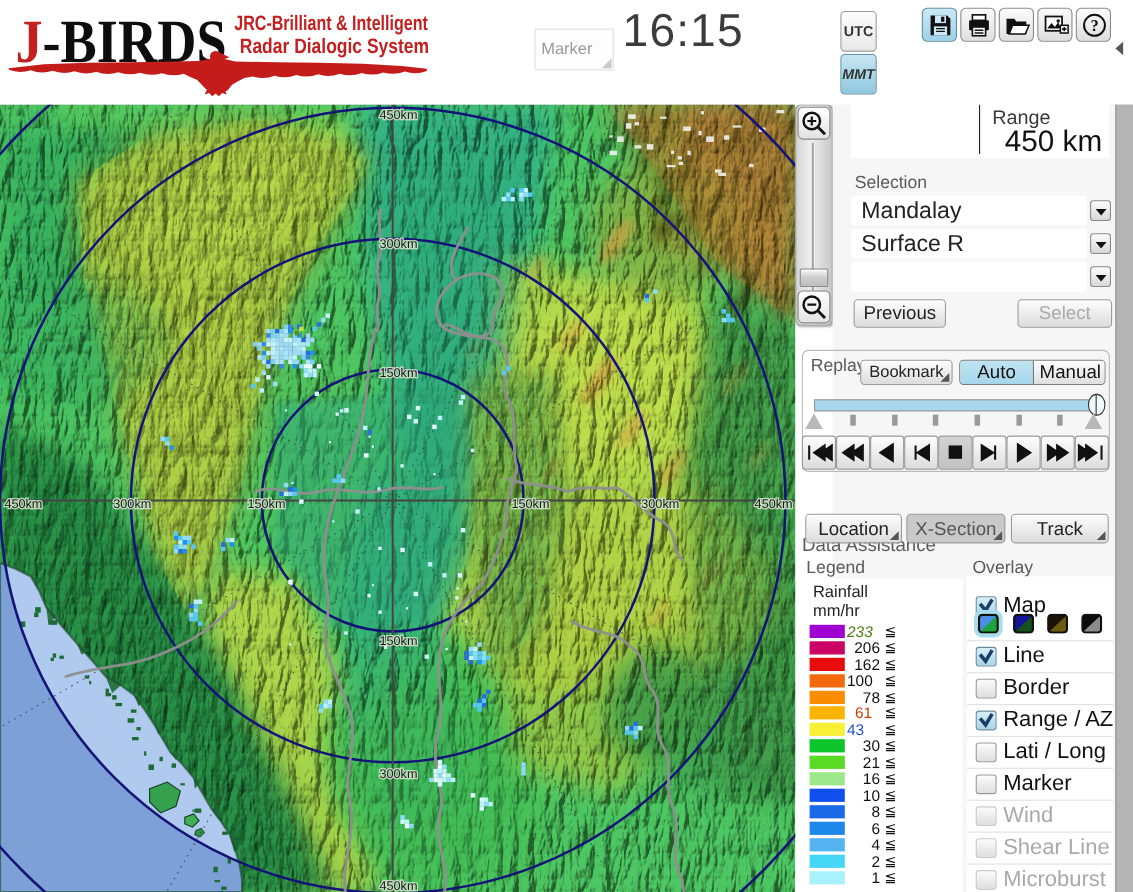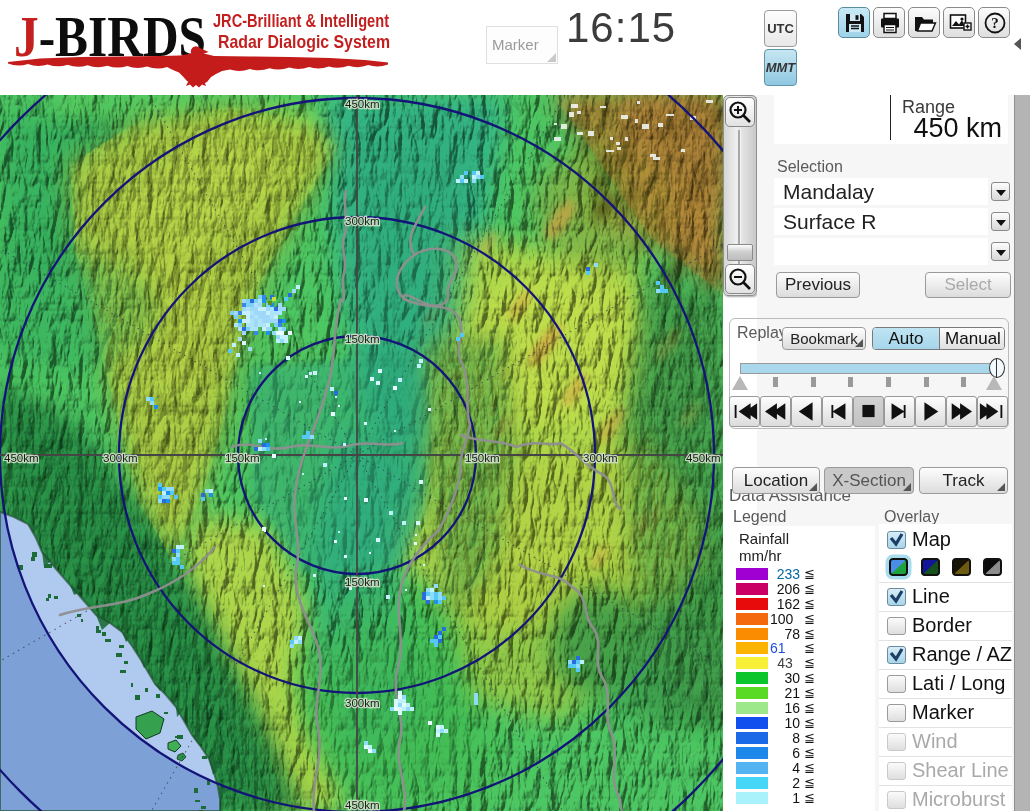--- a/index.html
+++ b/index.html
@@ -784,39 +784,39 @@
     <div class="btn fold" style="left:-25px;top:467px;width:88px;height:27px;line-height:25px;">Location</div>
     <div class="btn fold" style="left:67px;top:467px;width:90px;height:27px;line-height:25px;background:#c9c9c9;color:#555;">X-Section</div>
     <div class="btn fold" style="left:162px;top:467px;width:89px;height:27px;line-height:25px;">Track</div>
 
     <div class="lab" style="position:absolute;left:-24px;top:508px;">Legend</div>
     <div class="lab" style="position:absolute;left:127px;top:508px;">Overlay</div>
     <div class="white" style="left:-28px;top:526px;width:146px;height:285px;"></div>
     <div style="position:absolute;left:-18px;top:530px;font-size:15px;color:#222;">Rainfall<br>mm/hr</div>
     <div id="legend" style="position:absolute;left:-21px;top:568px;width:100px;">
         <div style="position:absolute;left:0;top:0px;width:32px;height:12px;background:#a000d2;"></div>
-        <div style="position:absolute;left:34px;top:-2px;width:30px;text-align:right;font-size:14px;color:#0369a1;">233</div>
+        <div style="position:absolute;left:34px;top:-2px;width:30px;text-align:left;font-size:14px;color:#4d7c0f;font-style:italic;">233</div>
         <div style="position:absolute;left:68px;top:-2px;font-size:13px;color:#111;">≦</div>
         <div style="position:absolute;left:0;top:15px;width:32px;height:12px;background:#cb0064;"></div>
         <div style="position:absolute;left:34px;top:13px;width:30px;text-align:right;font-size:14px;color:#111;">206</div>
         <div style="position:absolute;left:68px;top:13px;font-size:13px;color:#111;">≦</div>
         <div style="position:absolute;left:0;top:30px;width:32px;height:12px;background:#e80b0b;"></div>
         <div style="position:absolute;left:34px;top:28px;width:30px;text-align:right;font-size:14px;color:#111;">162</div>
         <div style="position:absolute;left:68px;top:28px;font-size:13px;color:#111;">≦</div>
         <div style="position:absolute;left:0;top:45px;width:32px;height:12px;background:#f5690e;"></div>
         <div style="position:absolute;left:34px;top:43px;width:30px;text-align:left;font-size:14px;color:#111;">100</div>
         <div style="position:absolute;left:68px;top:43px;font-size:13px;color:#111;">≦</div>
         <div style="position:absolute;left:0;top:60px;width:32px;height:12px;background:#f98c00;"></div>
         <div style="position:absolute;left:34px;top:58px;width:30px;text-align:right;font-size:14px;color:#111;">78</div>
         <div style="position:absolute;left:68px;top:58px;font-size:13px;color:#111;">≦</div>
         <div style="position:absolute;left:0;top:74px;width:32px;height:12px;background:#fcb300;"></div>
-        <div style="position:absolute;left:34px;top:72px;width:30px;text-align:left;font-size:14px;color:#1d4ed8;">61</div>
+        <div style="position:absolute;left:34px;top:72px;width:30px;text-align:center;font-size:14px;color:#c2410c;">61</div>
         <div style="position:absolute;left:68px;top:72px;font-size:13px;color:#111;">≦</div>
         <div style="position:absolute;left:0;top:89px;width:32px;height:12px;background:#f8ef37;"></div>
-        <div style="position:absolute;left:34px;top:87px;width:30px;text-align:center;font-size:14px;color:#404040;">43</div>
+        <div style="position:absolute;left:34px;top:87px;width:30px;text-align:left;font-size:14px;color:#1d4ed8;">43</div>
         <div style="position:absolute;left:68px;top:87px;font-size:13px;color:#111;">≦</div>
         <div style="position:absolute;left:0;top:104px;width:32px;height:12px;background:#0cc42c;"></div>
         <div style="position:absolute;left:34px;top:102px;width:30px;text-align:right;font-size:14px;color:#111;">30</div>
         <div style="position:absolute;left:68px;top:102px;font-size:13px;color:#111;">≦</div>
         <div style="position:absolute;left:0;top:119px;width:32px;height:12px;background:#59da25;"></div>
         <div style="position:absolute;left:34px;top:117px;width:30px;text-align:right;font-size:14px;color:#111;">21</div>
         <div style="position:absolute;left:68px;top:117px;font-size:13px;color:#111;">≦</div>
         <div style="position:absolute;left:0;top:134px;width:32px;height:12px;background:#9ce88b;"></div>
         <div style="position:absolute;left:34px;top:132px;width:30px;text-align:right;font-size:14px;color:#111;">16</div>
         <div style="position:absolute;left:68px;top:132px;font-size:13px;color:#111;">≦</div>
@@ -834,21 +834,21 @@
         <div style="position:absolute;left:68px;top:192px;font-size:13px;color:#111;">≦</div>
         <div style="position:absolute;left:0;top:209px;width:32px;height:12px;background:#46d6f8;"></div>
         <div style="position:absolute;left:34px;top:207px;width:30px;text-align:right;font-size:14px;color:#111;">2</div>
         <div style="position:absolute;left:68px;top:207px;font-size:13px;color:#111;">≦</div>
         <div style="position:absolute;left:0;top:224px;width:32px;height:12px;background:#a9f2fb;"></div>
         <div style="position:absolute;left:34px;top:222px;width:30px;text-align:right;font-size:14px;color:#111;">1</div>
         <div style="position:absolute;left:68px;top:222px;font-size:13px;color:#111;">≦</div>
       </div>
     <div id="overlay" style="position:absolute;left:122px;top:524px;width:133px;">
     <div style="position:absolute;left:0;top:0;width:133px;height:290px;background:#fff;"></div>
-    <div style="position:absolute;left:0;top:1px;width:133px;height:29px;">
+    <div style="position:absolute;left:0;top:12px;width:133px;height:29px;">
           <div style="position:absolute;left:8px;top:6px;width:19px;height:18px;border:1px solid #6a8ca0;border-radius:3px;background:linear-gradient(#d8eef8,#a9d4e8);">
             <svg width="17" height="16" viewBox="0 0 17 16" style="position:absolute;left:0;top:0;">
               <path d="M3 6 L8 12 L14 2" stroke="#1b3f66" stroke-width="3.2" fill="none"></path>
             </svg>
           </div>
           <div style="position:absolute;left:33px;top:3px;font-size:20px;color:#111;">Map</div>
         </div>
     <div style="position:absolute;left:0;top:29px;width:133px;height:29px;">
           <svg width="19" height="18" viewBox="0 0 19 18" style="position:absolute;left:10px;top:5px;box-shadow:0 0 0 3.5px #a8dcee;border-radius:4px;">
             <rect x="0" y="0" width="19" height="18" rx="3" fill="#1ea33c"></rect>

